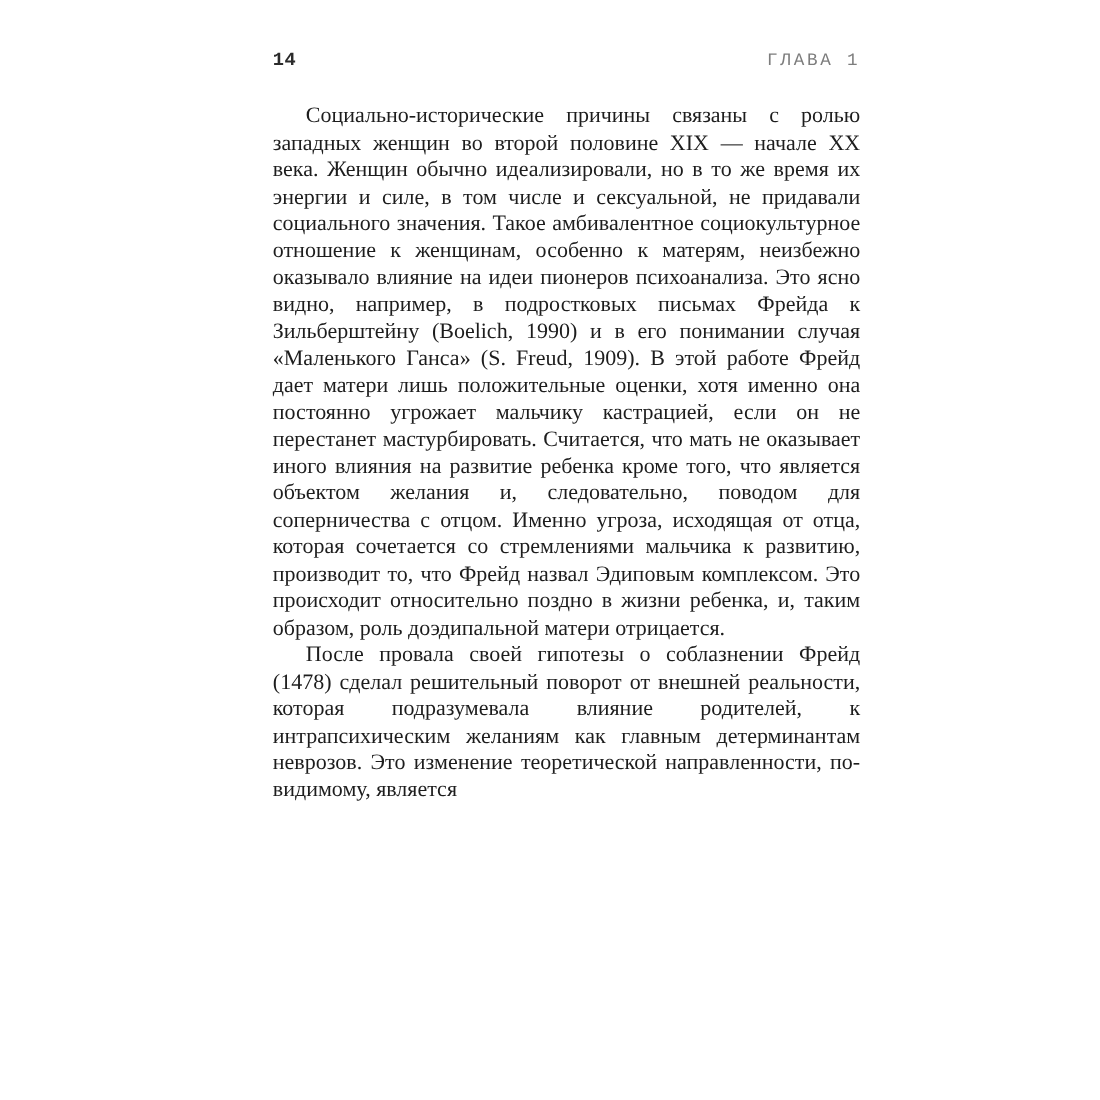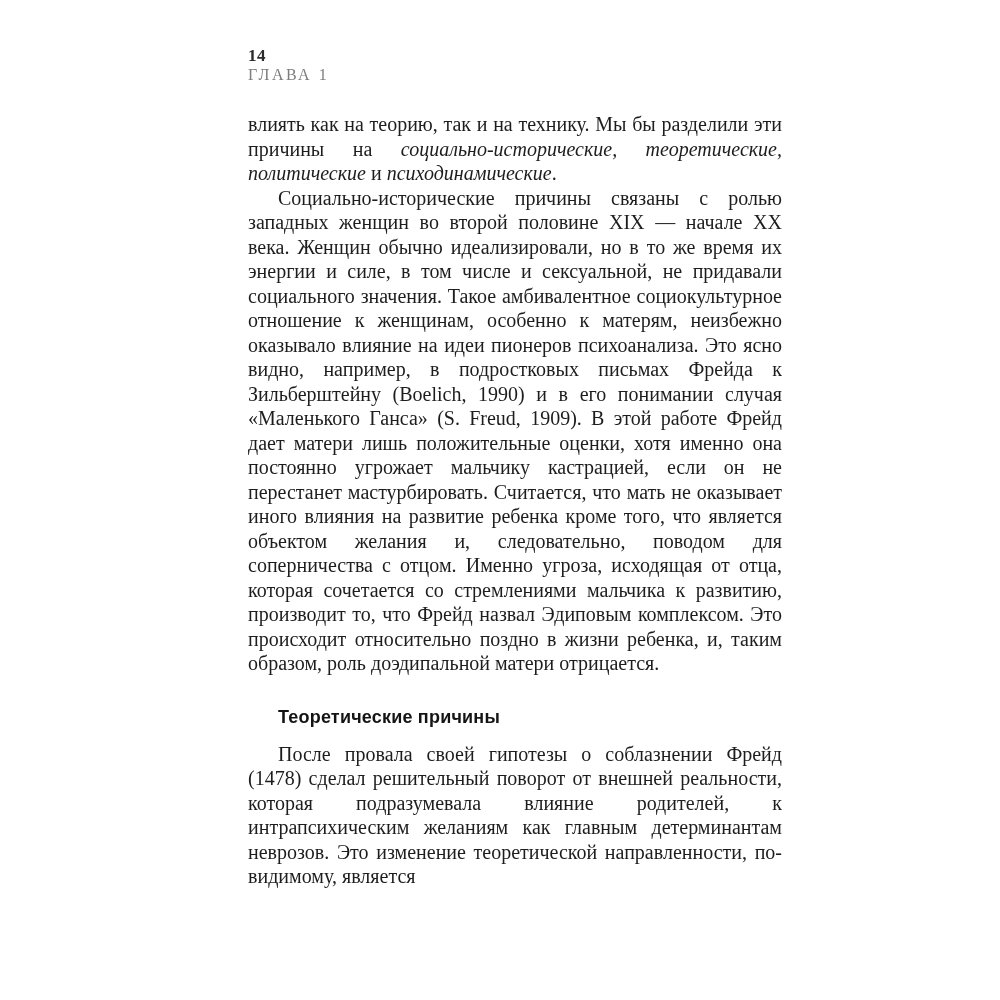--- a/index.html
+++ b/index.html
@@ -15,22 +15,21 @@
     background: #ffffff;
     padding: 46px 218px 0 248px;
     overflow: hidden;
   }
   .page-header {
     display: flex;
     justify-content: space-between;
     align-items: baseline;
     width: 534px;
     margin-bottom: 28px;
-    font-family: Liberation Serif, serif;
-    flex-direction: column;
+    font-family: Liberation Mono, monospace;
   }
   .page-number {
     font-weight: 700;
     font-size: 17px;
     letter-spacing: 0.5px;
     color: #2b2b2b;
   }
   .chapter-header {
     font-size: 16px;
     letter-spacing: 2.5px;
@@ -68,25 +67,23 @@
 
 <div class="page">
 
   <header class="page-header">
     <span class="page-number">14</span>
     <span class="chapter-header">ГЛАВА 1</span>
   </header>
 
   <main class="page-body">
 
-    <p class="body-par"><span>влиять как на теорию, так и на технику. Мы бы разделили эти причины на </span><em>социально-исторические, теоретические, политические</em><span> и </span><em>психодинамические</em><span>.</span></p>
 
     <section>
       <p class="body-par indent">Социально-исторические причины связаны с ролью западных женщин во второй половине XIX — начале XX века. Женщин обычно идеализировали, но в то же время их энергии и силе, в том числе и сексуальной, не придавали социального значения. Такое амбивалентное социокультурное отношение к женщинам, особенно к матерям, неизбежно оказывало влияние на идеи пионеров психоанализа. Это ясно видно, например, в подростковых письмах Фрейда к Зильберштейну (Boelich, 1990) и в его понимании случая «Маленького Ганса» (S. Freud, 1909). В этой работе Фрейд дает матери лишь положительные оценки, хотя именно она постоянно угрожает мальчику кастрацией, если он не перестанет мастурбировать. Считается, что мать не оказывает иного влияния на развитие ребенка кроме того, что является объектом желания и, следовательно, поводом для соперничества с отцом. Именно угроза, исходящая от отца, которая сочетается со стремлениями мальчика к развитию, производит то, что Фрейд назвал Эдиповым комплексом. Это происходит относительно поздно в жизни ребенка, и, таким образом, роль доэдипальной матери отрицается.</p>
     </section>
 
     <section>
-      <h2 class="section-heading">Теоретические причины</h2>
       <p class="body-par indent">После провала своей гипотезы о соблазнении Фрейд (1478) сделал решительный поворот от внешней реальности, которая подразумевала влияние родителей, к интрапсихическим желаниям как главным детерминантам неврозов. Это изменение теоретической направленности, по-видимому, является</p>
     </section>
 
   </main>
 </div>
 
 </body></html>

